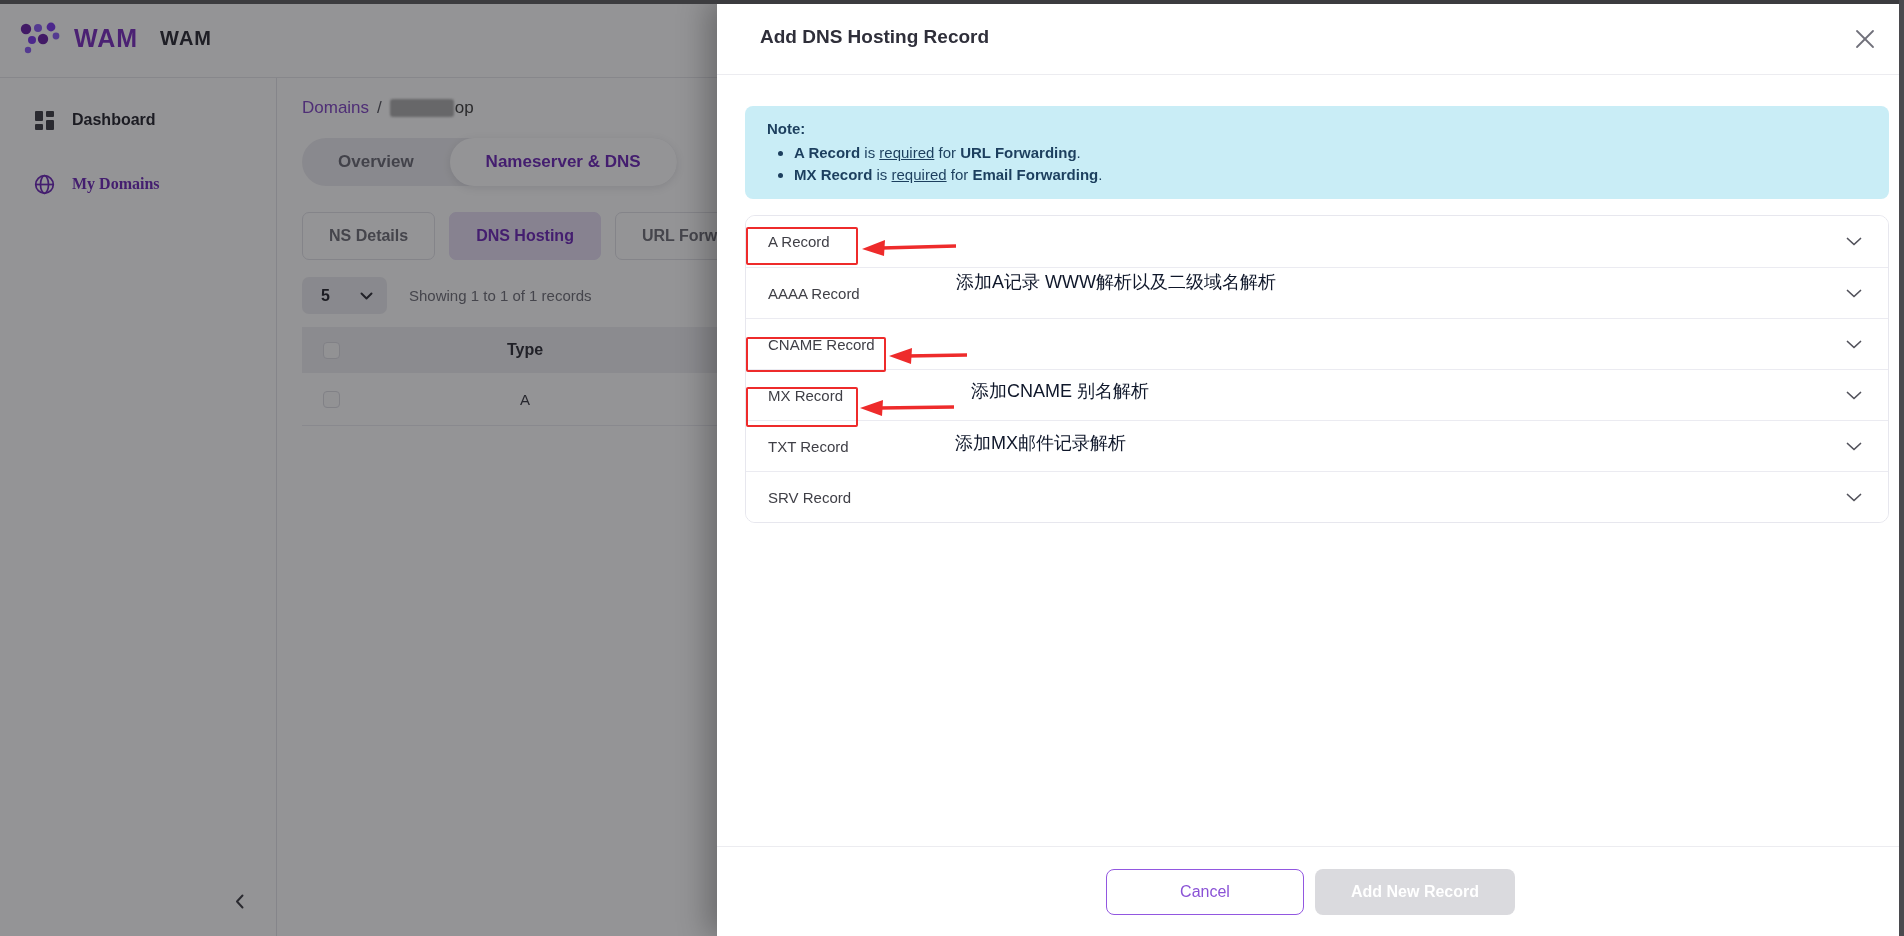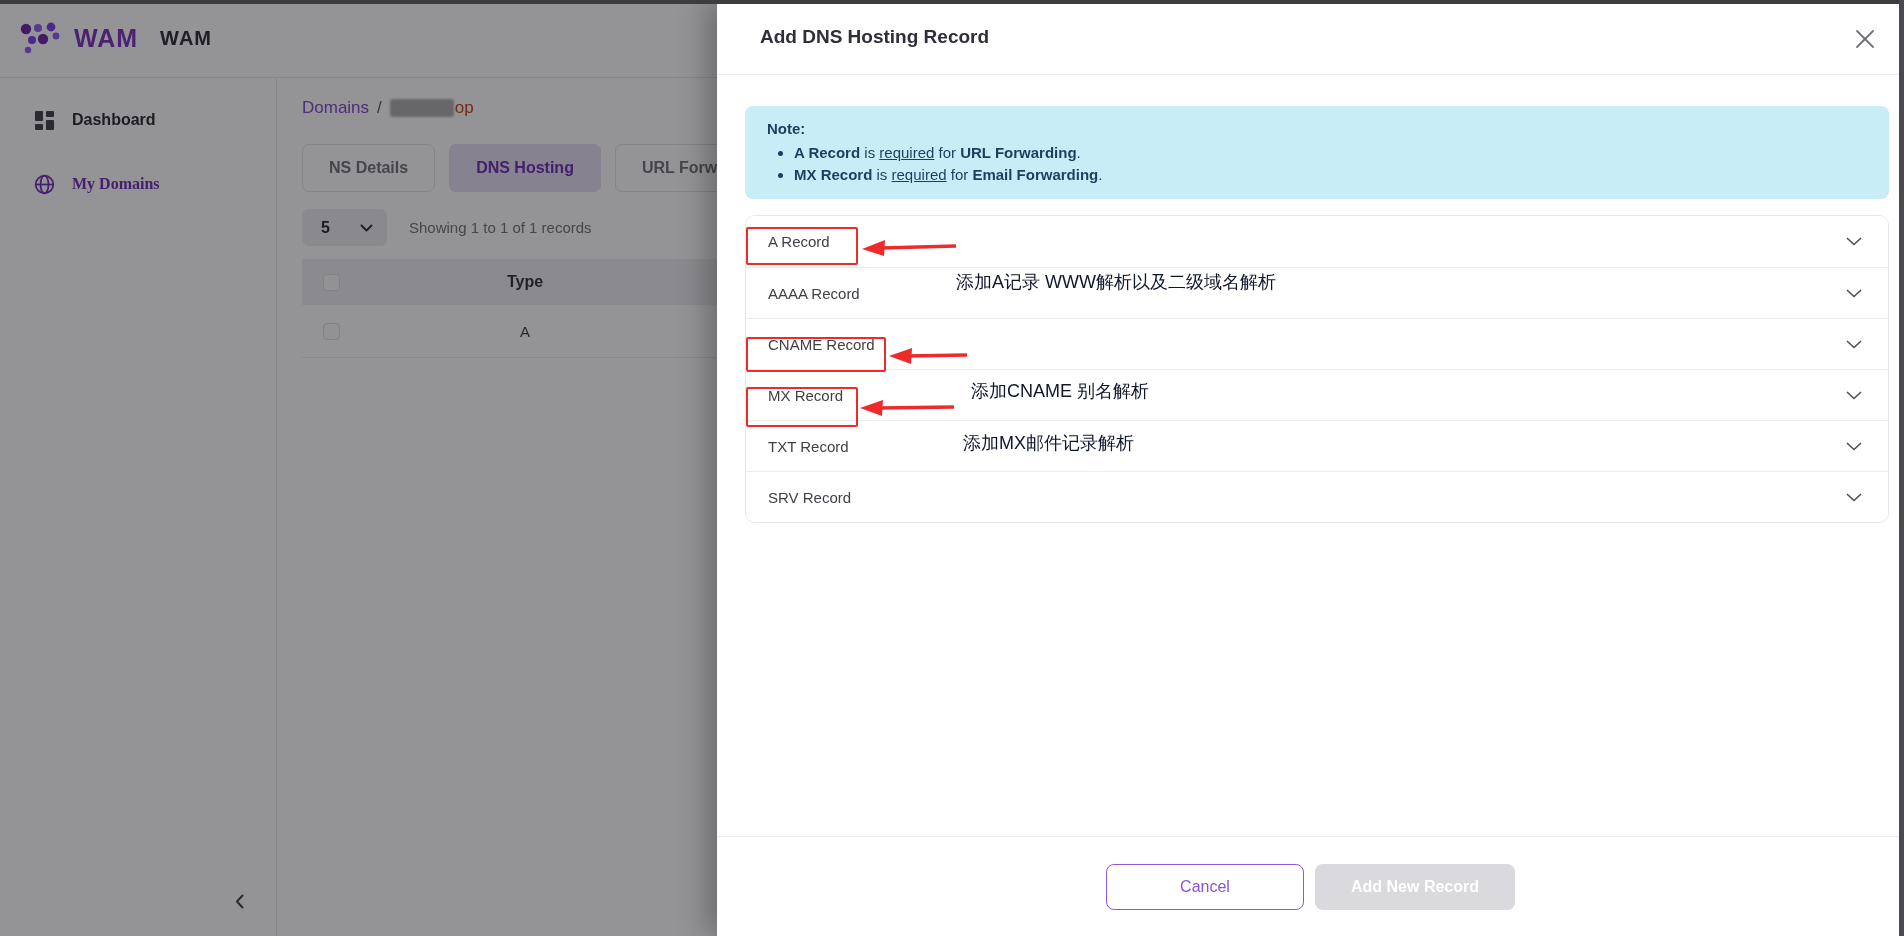--- a/index.html
+++ b/index.html
@@ -20,21 +20,21 @@
   .sidebar { position:absolute; top:78px; left:0; width:277px; height:858px; background:#fff; border-right:1px solid #e4e4e9; }
   .side-item { display:flex; align-items:center; gap:17px; height:44px; padding-left:34px; font-size:16px; font-weight:700; color:#26262e; cursor:pointer; margin-top:20px; }
   .side-item.active { color:#6d28b8;font-family:Liberation Serif, serif; }
   .collapse-btn { position:absolute; bottom:22px; left:226px; width:26px; height:26px; display:flex; align-items:center; justify-content:center; cursor:pointer; }
 
   
   .main { position:absolute; top:78px; left:277px; width:1627px; height:858px; padding:20px 0 0 25px; background:#fff; }
   .breadcrumb { display:flex; align-items:center; gap:8px; font-size:17px; }
   .crumb-root { color:#8247c5; cursor:pointer; }
   .crumb-sep { color:#55555e; }
-  .crumb-cur { color:#c2410c; display:flex; align-items:center; }
+  .crumb-cur { color:#404040; display:flex; align-items:center; }
   .blurbox { display:inline-block; width:64px; height:18px; background:#aeaeae; border-radius:3px; margin-right:1px; filter:blur(1px); }
 
   .tabs { margin-top:20px; display:inline-flex; background:#ececf0; border-radius:26px; height:48px; align-items:center; }
   .tab { padding:0 36px; height:48px; display:flex; align-items:center; font-size:17px; font-weight:700; color:#6b6b76; border-radius:26px; cursor:pointer; }
   .tab.active { background:#fff; color:#6d28b8; box-shadow:0 2px 8px rgba(40,40,60,.12); }
 
   .subtabs { margin-top:26px; display:flex; gap:14px; }
   .subtab { height:48px; padding:0 26px; display:flex; align-items:center; font-size:16px; font-weight:700; color:#6f6f78; background:#fff; border:1px solid #e2e2e8; border-radius:7px; cursor:pointer; }
   .subtab.active { background:#e7def5; border-color:#e7def5; color:#6d28b8; }
 
@@ -79,23 +79,23 @@
   .anno-box1 { left:29px; top:227px; width:112px; height:38px; }
   .anno-box2 { left:29px; top:337px; width:140px; height:35px; }
   .anno-box3 { left:29px; top:387px; width:112px; height:40px; }
   .anno-arrow { position:absolute; z-index:65; pointer-events:none; }
   .anno-arrow1 { left:145px; top:238px; }
   .anno-arrow2 { left:172px; top:346px; }
   .anno-arrow3 { left:143px; top:398px; }
   .anno-text { position:absolute; z-index:65; font-size:18px; font-weight:500; color:#0f172a; white-space:nowrap; pointer-events:none;margin-top:40px; }
   .anno-text1 { left:239px; top:230px; }
   .anno-text2 { left:254px; top:339px; }
-  .anno-text3 { left:246px; top:391px; }
-
-  .modal-footer { position:absolute; bottom:0; left:0; width:100%; height:100px; border-top:1px solid #ececf0; display:flex; align-items:center; justify-content:center; gap:11px; }
+  .anno-text3 { left:238px; top:391px; }
+
+  .modal-footer { position:absolute; bottom:0; left:0; width:100%; height:90px; border-top:1px solid #ececf0; display:flex; align-items:center; justify-content:center; gap:11px; }
   .btn { height:46px; border-radius:8px; font-size:16px; display:flex; align-items:center; justify-content:center; cursor:pointer; font-family:"Liberation Sans", sans-serif; }
   .btn-cancel { width:198px; background:#fff; border:1px solid #9257e0; color:#8a52d6; font-weight:500; }
   .btn-submit { width:200px; background:#dadade; border:none; color:#fff; font-weight:700; }
 </style>
 </head>
 <body>
 
 <header class="topbar">
   <div class="logo-wrap">
     <svg width="44" height="36" viewBox="0 0 44 36">
@@ -140,20 +140,28 @@
 <main class="main">
   <div class="breadcrumb">
     <span class="crumb-root">Domains</span>
     <span class="crumb-sep">/</span>
     <span class="crumb-cur">
       <span class="blurbox"></span>
       <span>op</span>
     </span>
   </div>
 
+  <div class="tabs">
+    <div class="tab">
+      <span>Overview</span>
+    </div>
+    <div class="tab active">
+      <span>Nameserver &amp; DNS</span>
+    </div>
+  </div>
 
   <div class="subtabs">
     <div class="subtab">
       <span>NS Details</span>
     </div>
     <div class="subtab active">
       <span>DNS Hosting</span>
     </div>
     <div class="subtab">
       <span>URL Forwarding</span>

